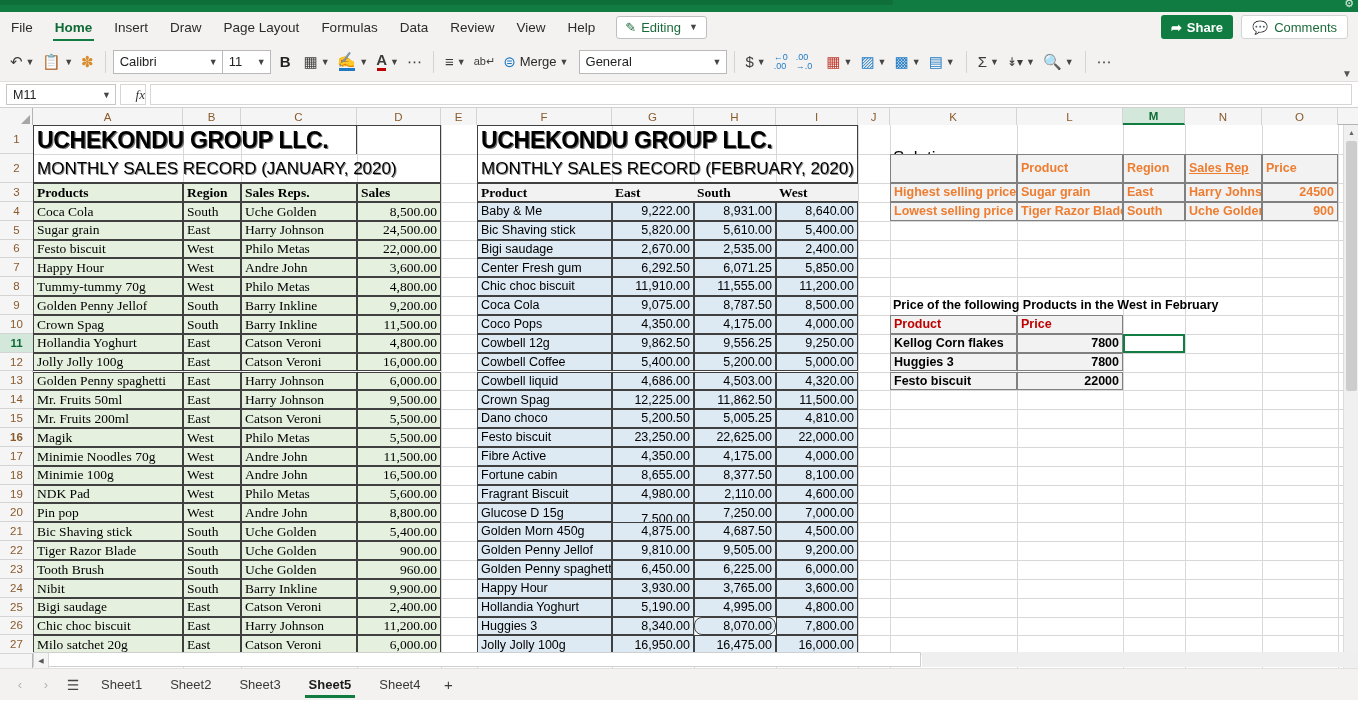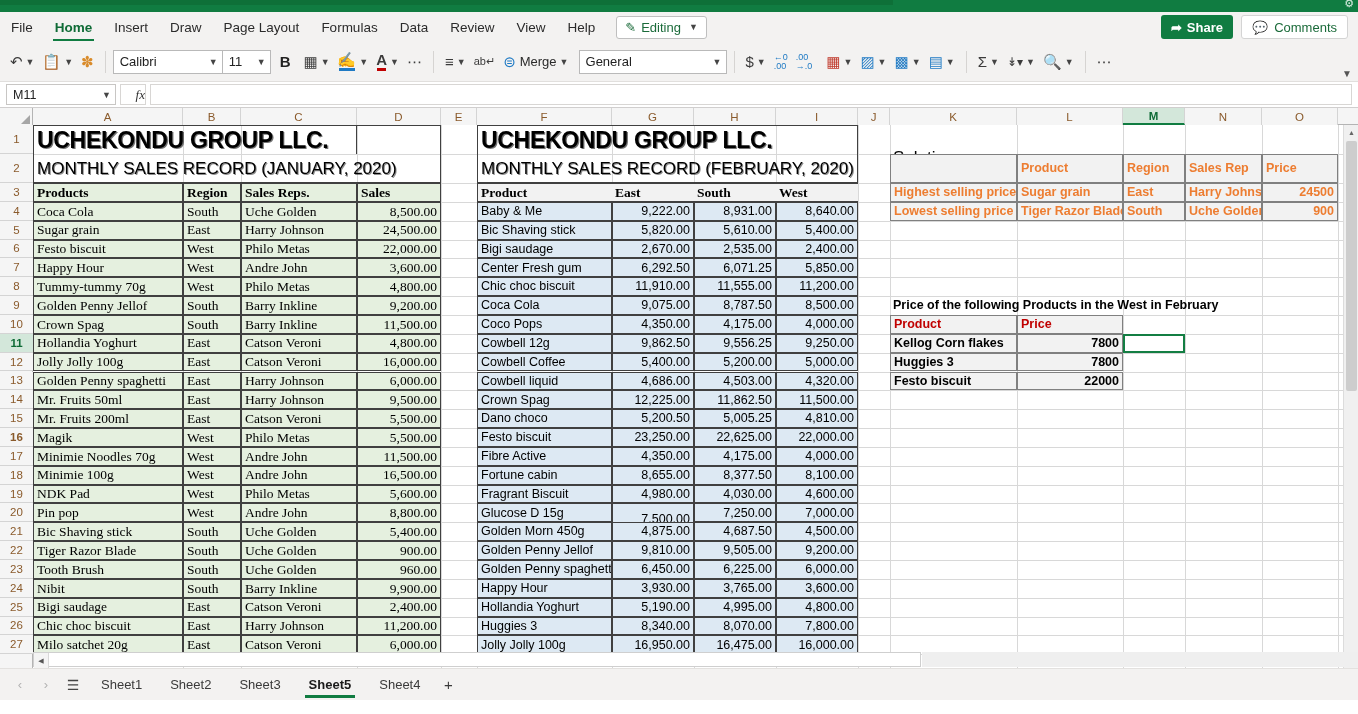--- a/index.html
+++ b/index.html
@@ -795,21 +795,21 @@
       <div class="cell bluefill bdr" style="left: 444px; width: 135px; top: 321.9px; height: 18.85px;">Fibre Active</div>
       <div class="cell bluefill bdr right" style="left: 579px; width: 82px; top: 321.9px; height: 18.85px;">4,350.00</div>
       <div class="cell bluefill bdr right" style="left: 661px; width: 82px; top: 321.9px; height: 18.85px;">4,175.00</div>
       <div class="cell bluefill bdr right" style="left: 743px; width: 82px; top: 321.9px; height: 18.85px;">4,000.00</div>
       <div class="cell bluefill bdr" style="left: 444px; width: 135px; top: 340.75px; height: 18.85px;">Fortune cabin</div>
       <div class="cell bluefill bdr right" style="left: 579px; width: 82px; top: 340.75px; height: 18.85px;">8,655.00</div>
       <div class="cell bluefill bdr right" style="left: 661px; width: 82px; top: 340.75px; height: 18.85px;">8,377.50</div>
       <div class="cell bluefill bdr right" style="left: 743px; width: 82px; top: 340.75px; height: 18.85px;">8,100.00</div>
       <div class="cell bluefill bdr" style="left: 444px; width: 135px; top: 359.6px; height: 18.85px;">Fragrant Biscuit</div>
       <div class="cell bluefill bdr right" style="left: 579px; width: 82px; top: 359.6px; height: 18.85px;">4,980.00</div>
-      <div class="cell bluefill bdr right" style="left: 661px; width: 82px; top: 359.6px; height: 18.85px;">4,030.00</div>
+      <div class="cell bluefill bdr right" style="left: 661px; width: 82px; top: 359.6px; height: 18.85px;">2,110.00</div>
       <div class="cell bluefill bdr right" style="left: 743px; width: 82px; top: 359.6px; height: 18.85px;">4,600.00</div>
       <div class="cell bluefill bdr" style="left: 444px; width: 135px; top: 378.45px; height: 18.85px;">Glucose D 15g</div>
       <div class="cell bluefill bdr right" style="left: 579px; width: 82px; top: 378.45px; height: 31px;">7,500.00</div>
       <div class="cell bluefill bdr right" style="left: 661px; width: 82px; top: 378.45px; height: 18.85px;">7,250.00</div>
       <div class="cell bluefill bdr right" style="left: 743px; width: 82px; top: 378.45px; height: 18.85px;">7,000.00</div>
       <div class="cell bluefill bdr" style="left: 444px; width: 135px; top: 397.3px; height: 18.85px;">Golden Morn 450g</div>
       <div class="cell bluefill bdr right" style="left: 579px; width: 82px; top: 397.3px; height: 18.85px;">4,875.00</div>
       <div class="cell bluefill bdr right" style="left: 661px; width: 82px; top: 397.3px; height: 18.85px;">4,687.50</div>
       <div class="cell bluefill bdr right" style="left: 743px; width: 82px; top: 397.3px; height: 18.85px;">4,500.00</div>
       <div class="cell bluefill bdr" style="left: 444px; width: 135px; top: 416.15px; height: 18.85px;">Golden Penny Jellof</div>
@@ -823,31 +823,31 @@
       <div class="cell bluefill bdr" style="left: 444px; width: 135px; top: 453.85px; height: 18.85px;">Happy Hour</div>
       <div class="cell bluefill bdr right" style="left: 579px; width: 82px; top: 453.85px; height: 18.85px;">3,930.00</div>
       <div class="cell bluefill bdr right" style="left: 661px; width: 82px; top: 453.85px; height: 18.85px;">3,765.00</div>
       <div class="cell bluefill bdr right" style="left: 743px; width: 82px; top: 453.85px; height: 18.85px;">3,600.00</div>
       <div class="cell bluefill bdr" style="left: 444px; width: 135px; top: 472.7px; height: 18.85px;">Hollandia Yoghurt</div>
       <div class="cell bluefill bdr right" style="left: 579px; width: 82px; top: 472.7px; height: 18.85px;">5,190.00</div>
       <div class="cell bluefill bdr right" style="left: 661px; width: 82px; top: 472.7px; height: 18.85px;">4,995.00</div>
       <div class="cell bluefill bdr right" style="left: 743px; width: 82px; top: 472.7px; height: 18.85px;">4,800.00</div>
       <div class="cell bluefill bdr" style="left: 444px; width: 135px; top: 491.55px; height: 18.85px;">Huggies 3</div>
       <div class="cell bluefill bdr right" style="left: 579px; width: 82px; top: 491.55px; height: 18.85px;">8,340.00</div>
-      <div class="cell bluefill bdr right" style="left: 661px; width: 82px; top: 491.55px; height: 18.85px;">8,070.00</div>
+      <div class="cell bluefill bdr right" style="left: 661px; width: 82px; top: 491.55px; height: 18.85px; border-radius: 8px;">8,070.00</div>
       <div class="cell bluefill bdr right" style="left: 743px; width: 82px; top: 491.55px; height: 18.85px;">7,800.00</div>
       <div class="cell bluefill bdr" style="left: 444px; width: 135px; top: 510.4px; height: 18.85px;">Jolly Jolly 100g</div>
       <div class="cell bluefill bdr right" style="left: 579px; width: 82px; top: 510.4px; height: 18.85px;">16,950.00</div>
       <div class="cell bluefill bdr right" style="left: 661px; width: 82px; top: 510.4px; height: 18.85px;">16,475.00</div>
       <div class="cell bluefill bdr right" style="left: 743px; width: 82px; top: 510.4px; height: 18.85px;">16,000.00</div>
       <div class="cell " style="left: 857px; width: 127px; top: 18px; height: 29px; font-size: 17px; font-weight: normal; color: rgb(0, 0, 0);">Solution</div>
       <div class="cell orange grayfill bdr-thin" style="left: 857px; width: 127px; top: 29px; height: 29px;"></div>
       <div class="cell orange grayfill bdr-thin" style="left: 984px; width: 106px; top: 29px; height: 29px;">Product</div>
       <div class="cell orange grayfill bdr-thin" style="left: 1090px; width: 62px; top: 29px; height: 29px;">Region</div>
-      <div class="cell orange grayfill bdr-thin" style="left: 1152px; width: 77px; top: 29px; height: 29px;">Sales Rep</div>
+      <div class="cell orange grayfill bdr-thin" style="left: 1152px; width: 77px; top: 29px; height: 29px; text-decoration: underline;">Sales Rep</div>
       <div class="cell orange grayfill bdr-thin" style="left: 1229px; width: 76px; top: 29px; height: 29px;">Price</div>
       <div class="cell orange grayfill bdr-thin" style="left: 857px; width: 127px; top: 58px; height: 18.85px;">Highest selling price</div>
       <div class="cell orange grayfill bdr-thin" style="left: 984px; width: 106px; top: 58px; height: 18.85px;">Sugar grain</div>
       <div class="cell orange grayfill bdr-thin" style="left: 1090px; width: 62px; top: 58px; height: 18.85px;">East</div>
       <div class="cell orange grayfill bdr-thin" style="left: 1152px; width: 77px; top: 58px; height: 18.85px;">Harry Johnson</div>
       <div class="cell orange grayfill bdr-thin right" style="left: 1229px; width: 76px; top: 58px; height: 18.85px;">24500</div>
       <div class="cell orange grayfill bdr-thin" style="left: 857px; width: 127px; top: 76.85px; height: 18.85px;">Lowest selling price</div>
       <div class="cell orange grayfill bdr-thin" style="left: 984px; width: 106px; top: 76.85px; height: 18.85px;">Tiger Razor Blade</div>
       <div class="cell orange grayfill bdr-thin" style="left: 1090px; width: 62px; top: 76.85px; height: 18.85px;">South</div>
       <div class="cell orange grayfill bdr-thin" style="left: 1152px; width: 77px; top: 76.85px; height: 18.85px;">Uche Golden</div>

